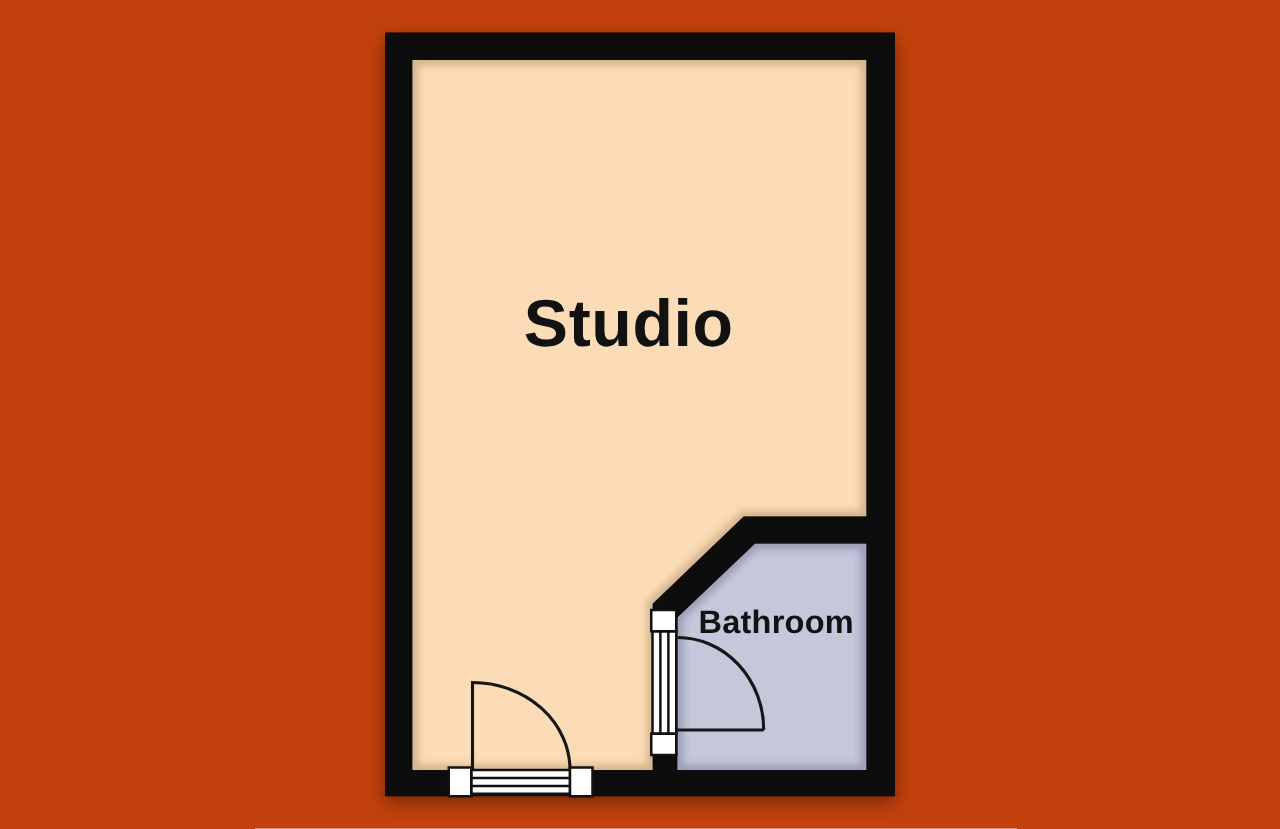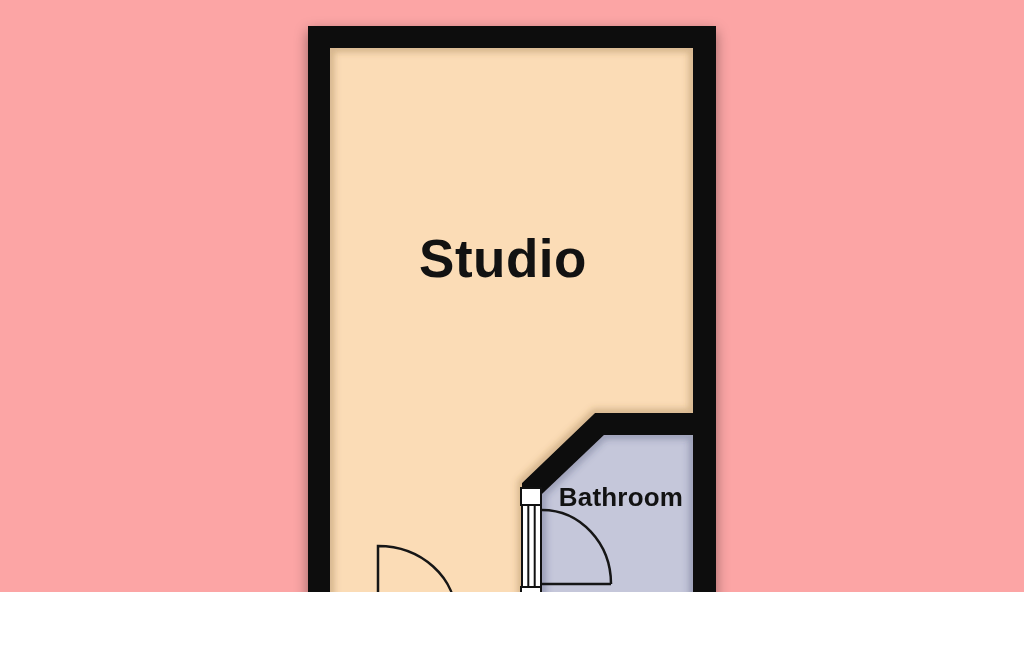--- a/index.html
+++ b/index.html
@@ -4,22 +4,22 @@
 <style>
   html, body {
     margin: 0;
     padding: 0;
     background: #ffffff;
     font-family: "Liberation Sans", sans-serif;
   }
   .canvas {
     position: relative;
     width: 1024px;
-    height: 592px;
-    background: #fca5a5;
+    height: 663px;
+    background: #c2410c;
     overflow: hidden;
   }
   svg { display: block; }
   .room-label {
     font-family: "Liberation Sans", sans-serif;
     font-weight: bold;
     text-anchor: middle;
   }
   .studio-label   { font-size: 53px; letter-spacing: 0.5px; }
   .bathroom-label { font-size: 26px; letter-spacing: 0.2px; }

